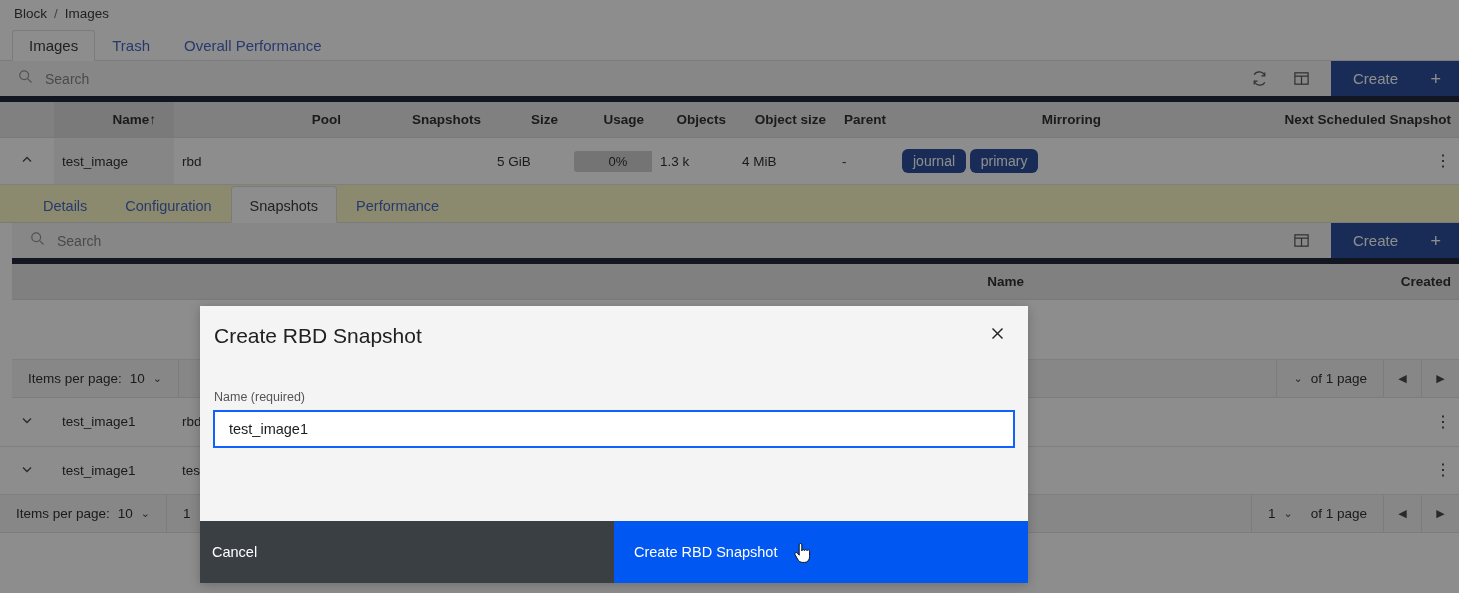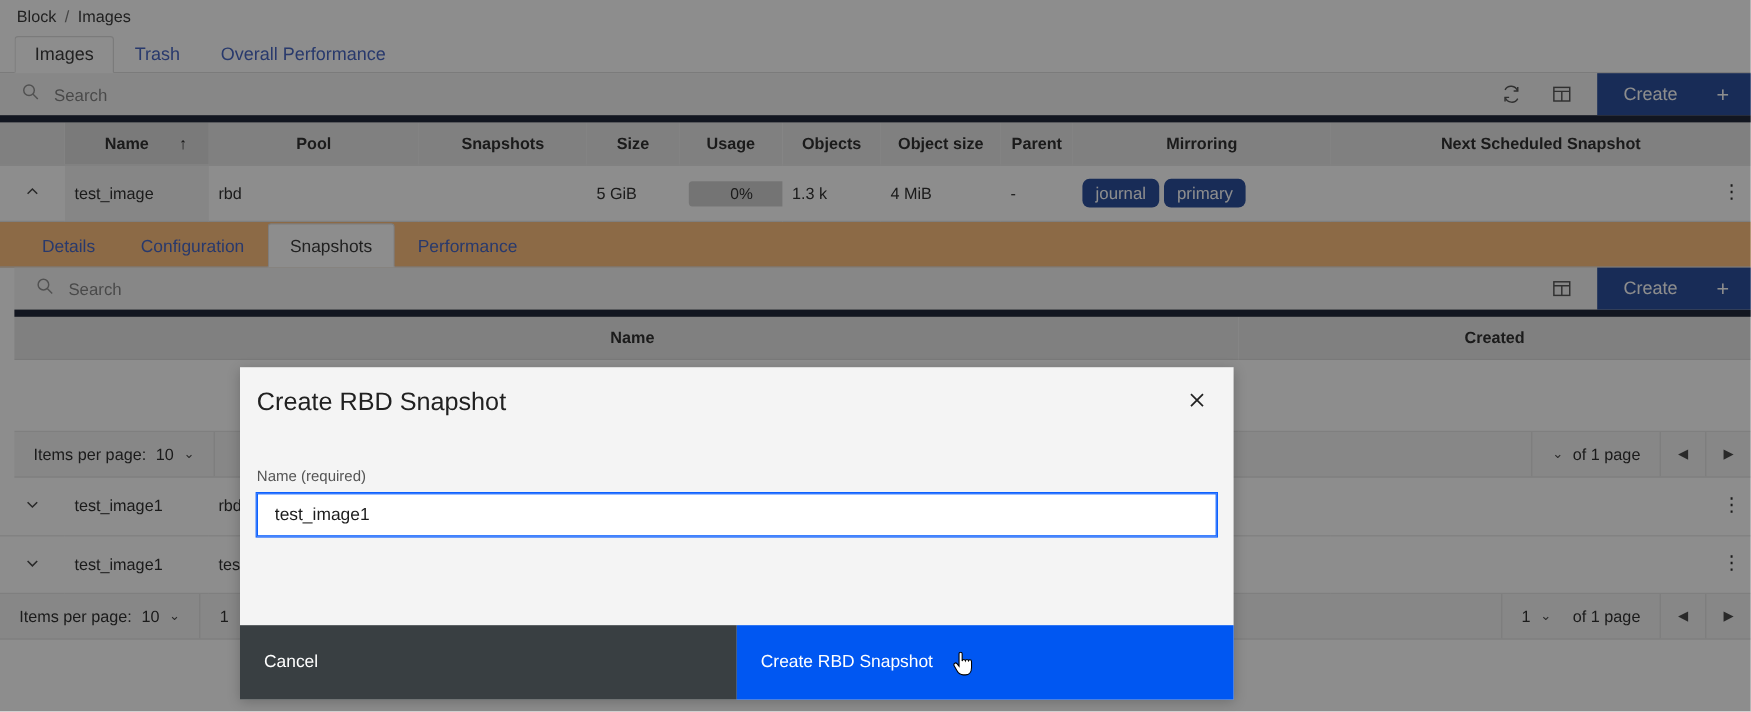--- a/index.html
+++ b/index.html
@@ -117,21 +117,21 @@
 
   
   table.grid {
     width: 100%;
     border-collapse: collapse;
     table-layout: fixed;
     font-size: 13.5px;
   }
   table.grid thead th {
     background: #e6e6e6;
-    text-align: center;
+    text-align: right;
     font-weight: bold;
     color: #212121;
     font-size: 13.5px;
     padding: 10px 8px;
     height: 33px;
     border-bottom: 1px solid #d8d8d8;
     white-space: nowrap;
     overflow: hidden;
   }
   table.grid thead th.sorted { background: #dadada; }
@@ -167,23 +167,23 @@
     font-weight: normal;
   }
   .kebab { text-align: right; color: #3b3b3b; cursor: pointer; letter-spacing: 0; padding-right: 16px; }
   .kebab span { display: block; line-height: 3.5px; font-size: 16px; }
 
   
   .detail-tabs {
     display: flex;
     height: 38px;
     align-items: stretch;
-    padding-left: 16px;
+    padding-left: 24px;
     border-bottom: 1px solid #dcdcdc;
-    background: #fdba74;
+    background: #fef9c3;
   }
   .detail-tabs .tab { padding: 8px 18px 8px 18px; font-size: 14.5px; }
   .detail-tabs .tab.active { background:#ffffff; }
 
   
   .pagination {
     display: flex;
     align-items: stretch;
     justify-content: space-between;
     height: 38px;
@@ -243,21 +243,21 @@
   .modal-foot {
     display: flex;
     height: 62px;
     width: 100%;
   }
   .btn-cancel {
     flex: 1 1 50%;
     background: #393f42;
     color: #ffffff;
     display: flex; align-items: center;
-    padding-left: 20px;
+    padding-left: 12px;
     font-size: 14.5px;
     cursor: pointer;
   }
   .btn-primary {
     flex: 1 1 50%;
     background: #0057f2;
     color: #ffffff;
     display: flex; align-items: center;
     padding-left: 20px;
     font-size: 14.5px;

